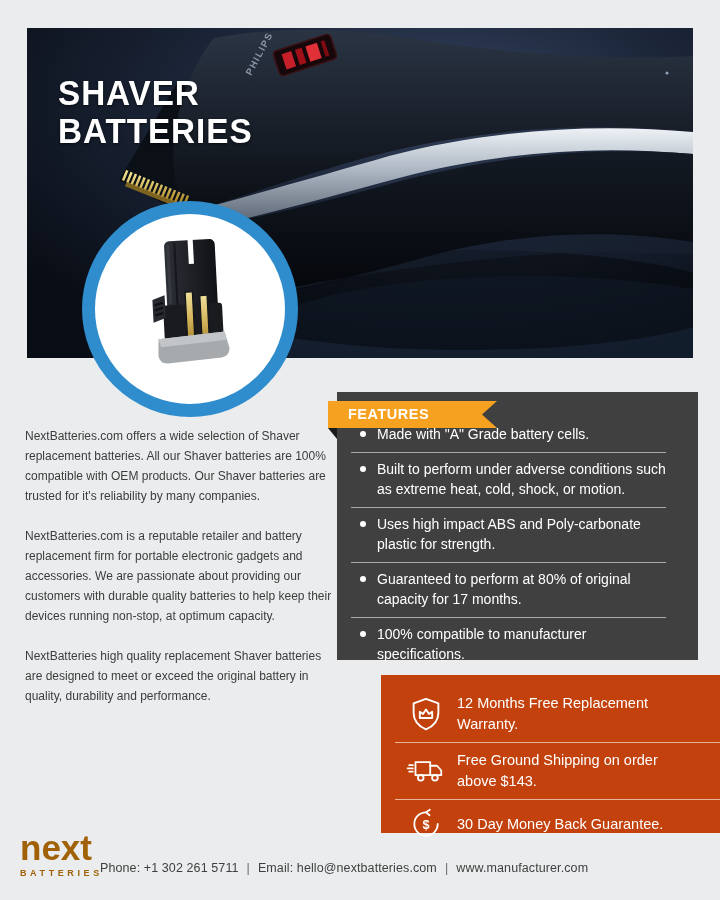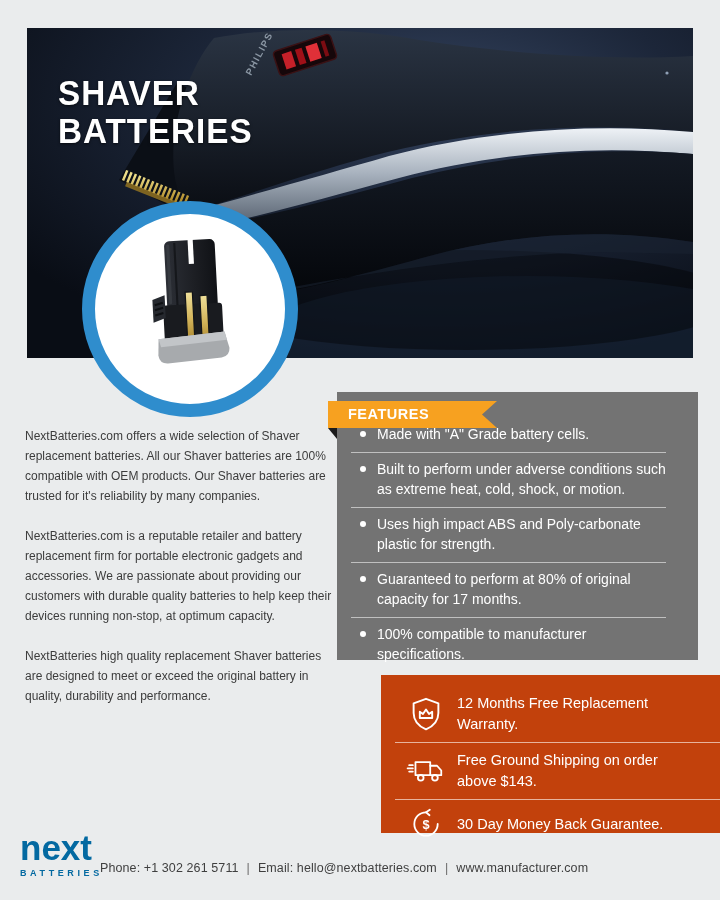--- a/index.html
+++ b/index.html
@@ -35,21 +35,21 @@
   
   .intro{
     position:absolute;left:25px;top:426px;width:308px;
     font-size:12px;line-height:20px;color:#3c3c3c;
   }
   .intro p{margin:0 0 20px 0;}
 
   
   .features-box{
     position:absolute;left:337px;top:392px;width:361px;height:268px;
-    background:#737373;box-sizing:border-box;
+    background:#404040;box-sizing:border-box;
     padding:26px 17px 0 14px;
   }
   .ribbon{
     position:absolute;top:9px;left:-9px;height:27px;width:169px;
     background:#f7a120;
     clip-path:polygon(0 0,100% 0,calc(100% - 15px) 50%,100% 100%,0 100%);
     color:#ffffff;font-weight:bold;font-size:14.5px;line-height:27px;
     padding-left:20px;box-sizing:border-box;letter-spacing:.5px;
   }
   .ribbon-fold{
@@ -76,21 +76,21 @@
   }
   .guarantee-row{
     display:flex;align-items:center;padding:7px 0;
     border-bottom:1px solid rgba(255,255,255,.6);
   }
   .guarantee-row:last-child{border-bottom:none;}
   .g-icon{flex:0 0 62px;display:flex;justify-content:center;align-items:center;}
   .g-text{color:#ffffff;font-size:14.5px;line-height:21px;max-width:235px;}
 
   
-  .footer-logo{position:absolute;left:20px;top:831px;color:#0369a1;}
+  .footer-logo{position:absolute;left:20px;top:831px;color:#a16207;}
   .logo-next{font-size:35px;font-weight:bold;line-height:34px;letter-spacing:0;}
   .logo-batteries{font-size:9px;font-weight:bold;letter-spacing:3.6px;margin-top:3px;}
   .footer-contact{
     position:absolute;left:100px;top:861px;
     font-size:12.5px;color:#3f3f3f;letter-spacing:.1px;
   }
   .footer-contact .sep{margin:0 8px;color:#6d6d6d;}
 </style>
 </head>
 <body>

